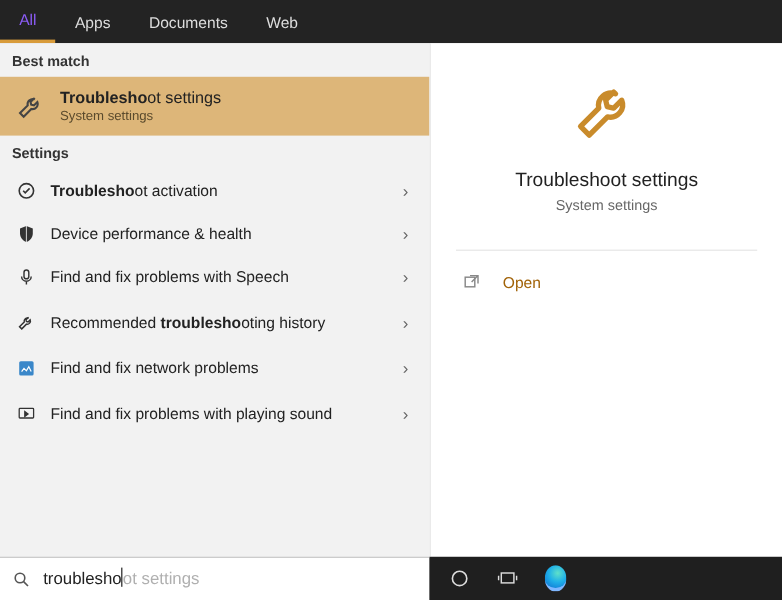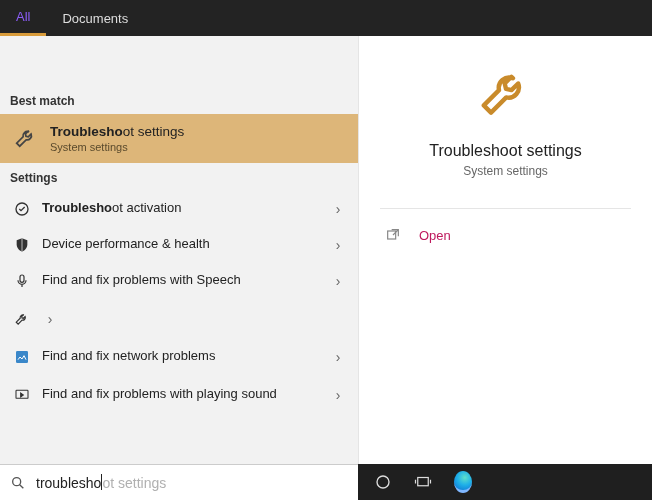--- a/index.html
+++ b/index.html
@@ -7,21 +7,21 @@
   .root { width: 652px; height: 500px; display: flex; flex-direction: column; }
 
   
   .tabs { height: 36px; background: #232323; display: flex; align-items: stretch; color: #ddd; font-size: 13px; }
   .tab { display: flex; align-items: center; padding: 0 16px; cursor: pointer; }
   .tab.active { border-bottom: 3px solid #d89b3a; color: #8b5cf6; }
   .tab .chev { margin-left: 4px; font-size: 10px; }
 
   
   .main { flex: 1; display: flex; background: #f2f2f2; min-height: 0; }
-  .left { width: 358px; background: #f2f2f2; display: flex; flex-direction: column; justify-content: center; }
+  .left { width: 358px; background: #f2f2f2; display: flex; flex-direction: column; }
   .right { flex: 1; background: #fff; border-left: 1px solid #e5e5e5; display: flex; flex-direction: column; align-items: center; padding-top: 26px; }
 
   .section-header { font-size: 12px; font-weight: 600; color: #333; padding: 8px 10px 6px; }
   .best-row { display: flex; align-items: center; background: #ddb679; padding: 10px 12px; gap: 10px; cursor: pointer; }
   .wrench-circle { width: 28px; height: 28px; display:flex; align-items:center; justify-content:center; }
   .best-text .title { font-size: 13.5px; color: #222; }
   .best-text .title b { font-weight: 700; }
   .best-text .sub { font-size: 11px; color: #5a4a2c; margin-top: 2px; }
 
   .item { display: flex; align-items: center; padding: 8px 12px; gap: 10px; cursor: pointer; }
@@ -29,21 +29,21 @@
   .item .label { flex: 1; font-size: 13px; color: #222; line-height: 1.3; }
   .item .label b { font-weight: 700; }
   .item .arrow { font-size: 14px; color: #666; width: 16px; text-align:center; }
   .item.tall { padding-top:10px; padding-bottom:10px; }
 
   
   .big-icon { color: #c98b2b; margin-bottom: 18px; }
   .right-title { font-size: 16px; color: #222; }
   .right-sub { font-size: 12px; color: #666; margin-top: 4px; }
   .divider { width: 86%; height: 1px; background: #e5e5e5; margin-top: 30px; margin-bottom: 14px; }
-  .action-row { display: flex; align-items: center; width: 100%; padding: 4px 26px; gap: 16px; cursor: pointer; font-size: 13px; color: #be185d; }
+  .action-row { display: flex; align-items: center; width: 100%; padding: 4px 26px; gap: 16px; cursor: pointer; font-size: 13px; color: #a16207; }
   .action-row .aicon { width:18px; color:#888; }
 
   
   .bottom { height: 36px; display: flex; }
   .searchbox { width: 358px; height: 36px; background: #fff; border-top: 1px solid #ccc; display: flex; align-items: center; padding: 0 10px; gap: 10px; }
   .searchbox .sicon { color: #555; }
   .searchbox .typed { font-family:"Segoe UI"; font-size: 14px; color: #222; position: relative; }
   .searchbox .ghost { color: #b0b0b0; }
   .cursor { display:inline-block; width:1px; height:16px; background:#222; vertical-align:-2px; }
 
@@ -53,21 +53,23 @@
 
   svg { display:block; }
 </style>
 </head>
 <body>
 
 <div class="root">
 
   <div class="tabs">
     <div class="tab active">All</div>
+    <div class="tab">Apps</div>
     <div class="tab">Documents</div>
+    <div class="tab">Web</div>
   </div>
 
   <div class="main">
 
     <div class="left">
       <div class="section-header">Best match</div>
 
       <div class="best-row">
         <span class="wrench-circle">
           <svg width="26" height="26" viewBox="0 0 24 24" fill="none" stroke="#444" stroke-width="1.6">
@@ -114,20 +116,21 @@
         <div class="label">Find and fix problems with Speech</div>
         <span class="arrow">›</span>
       </div>
 
       <div class="item tall">
         <span class="icon">
           <svg width="16" height="16" viewBox="0 0 24 24" fill="none" stroke="#333" stroke-width="1.8">
               <path d="M14.7 6.3a4 4 0 0 0-5.4 4.6l-5.9 5.9 2.8 2.8 5.9-5.9a4 4 0 0 0 4.6-5.4l-2.6 2.6-2.1-.5-.5-2.1 2.6-2.6z"></path>
             </svg>
         </span>
+        <div class="label"><span>Recommended </span><b>troublesho</b><span>oting history</span></div>
         <span class="arrow">›</span>
       </div>
 
       <div class="item">
         <span class="icon">
           <svg width="16" height="16" viewBox="0 0 24 24">
               <rect x="3" y="3" width="18" height="18" rx="2" fill="#3a87c9"></rect>
               <path d="M6 16l3-4 3 3 3-5 3 6" stroke="#fff" stroke-width="1.5" fill="none"></path>
             </svg>
         </span>

